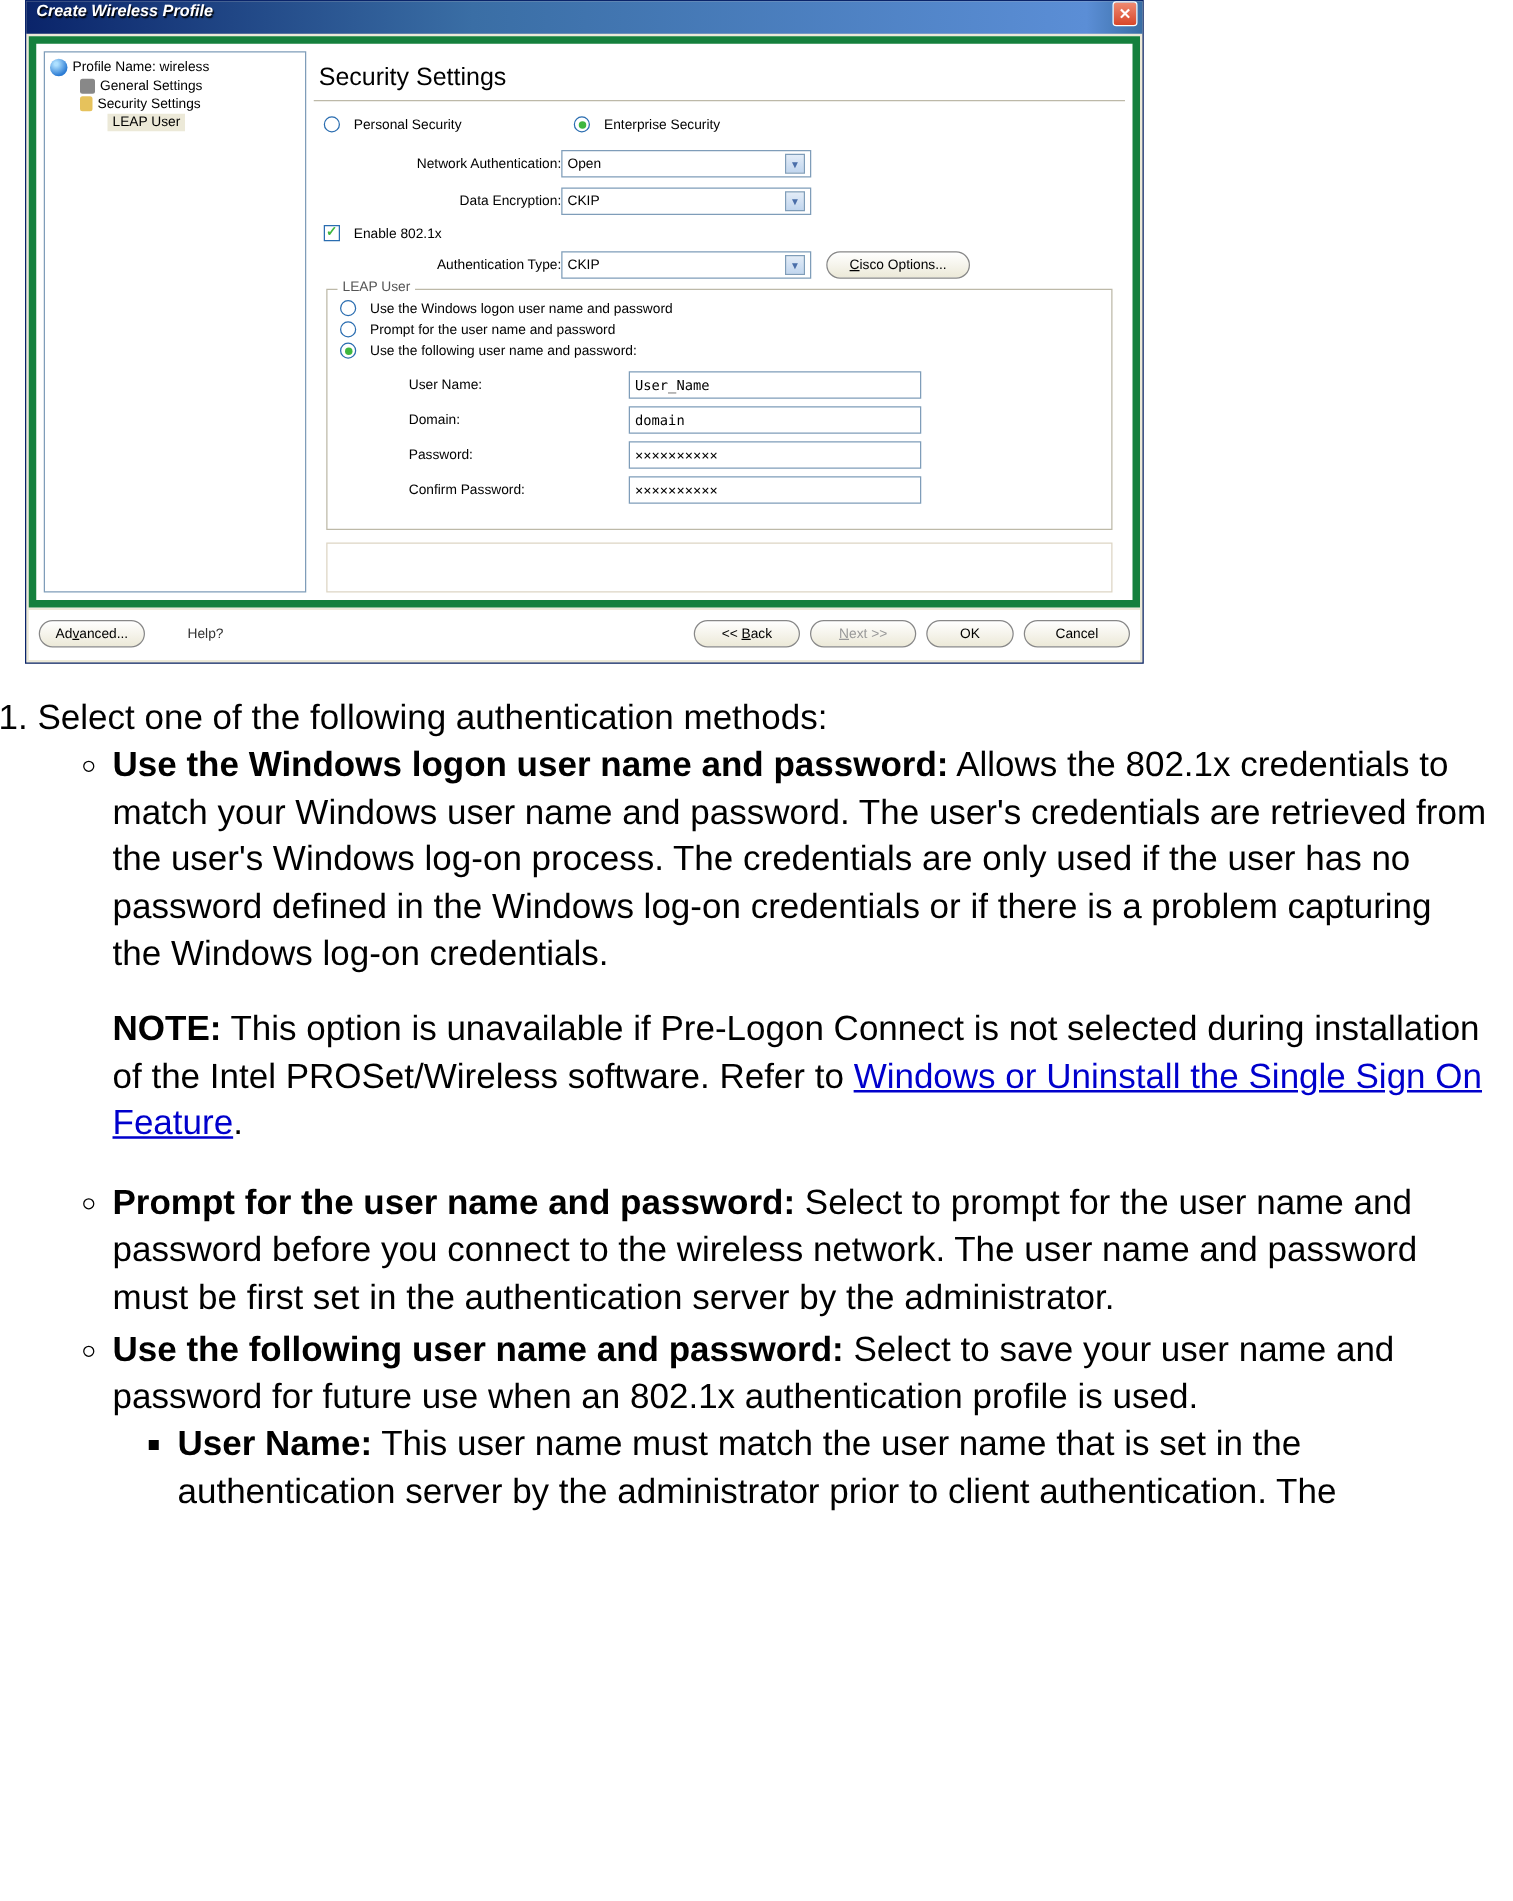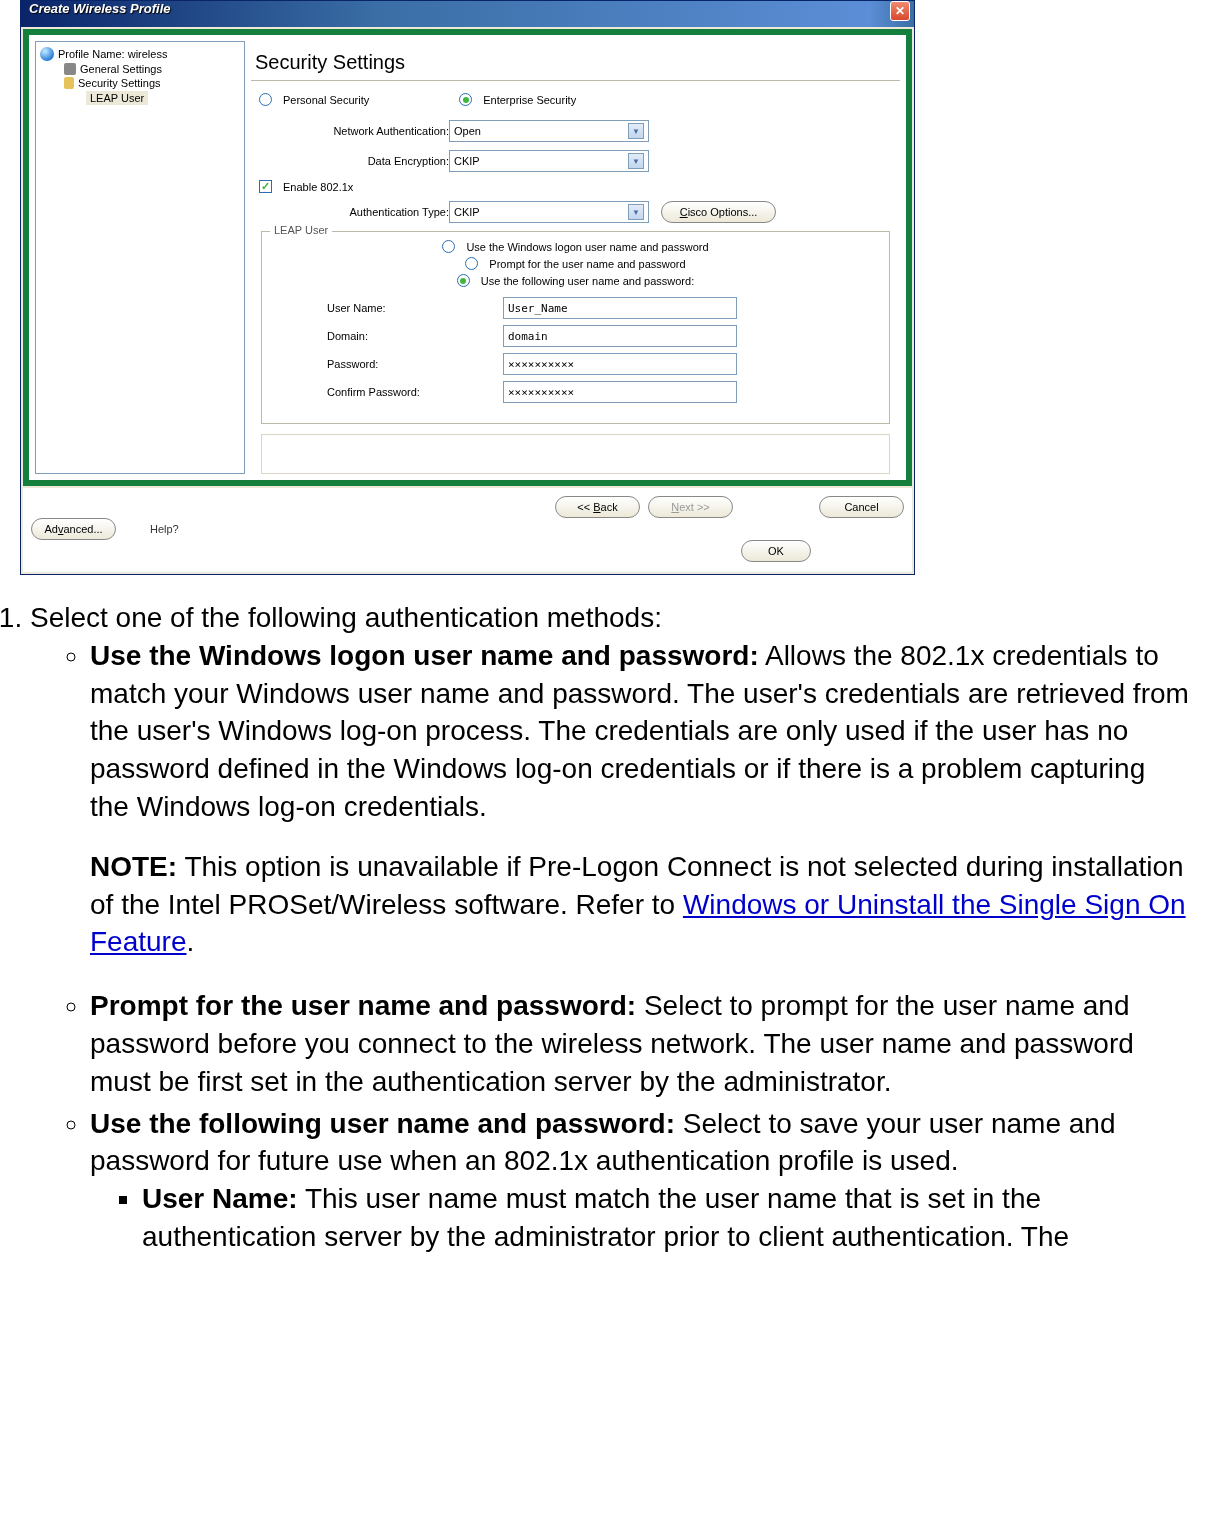--- a/index.html
+++ b/index.html
@@ -213,21 +213,20 @@
     background: #fff;
     padding: 0 4px;
     font-size: 11px;
     color: #555;
   }
   .radio-list {
     display: flex;
     flex-direction: column;
     gap: 4px;
     margin-bottom: 10px;
-    align-items: center;
   }
   .cred-row {
     display: flex;
     align-items: center;
     padding-left: 55px;
     margin-bottom: 6px;
   }
   .cred-label {
     width: 176px;
     font-size: 11px;
@@ -259,21 +258,21 @@
   .bottom-left {
     display: flex;
     gap: 34px;
     align-items: center;
   }
   .bottom-right {
     display: flex;
     gap: 8px;
   }
   .btn.w80 { width: 85px; }
-  .btn.w70 { width: 70px; margin-top: 44px; }
+  .btn.w70 { width: 70px; }
   .underline { text-decoration: underline; }
   .help-link { color: #333; font-size: 11px; }
 
   
   .instructions {
     font-family: Verdana, Arial, sans-serif;
     font-size: 28px;
     line-height: 1.35;
     padding: 24px 10px 0 0;
     width: 1200px;

